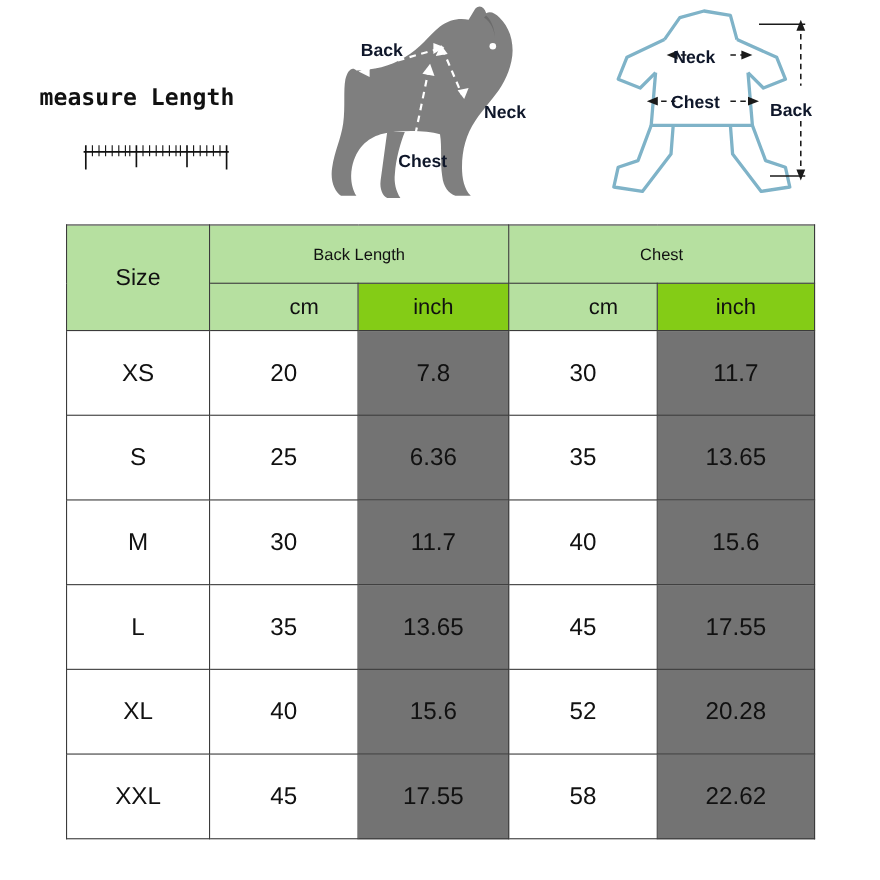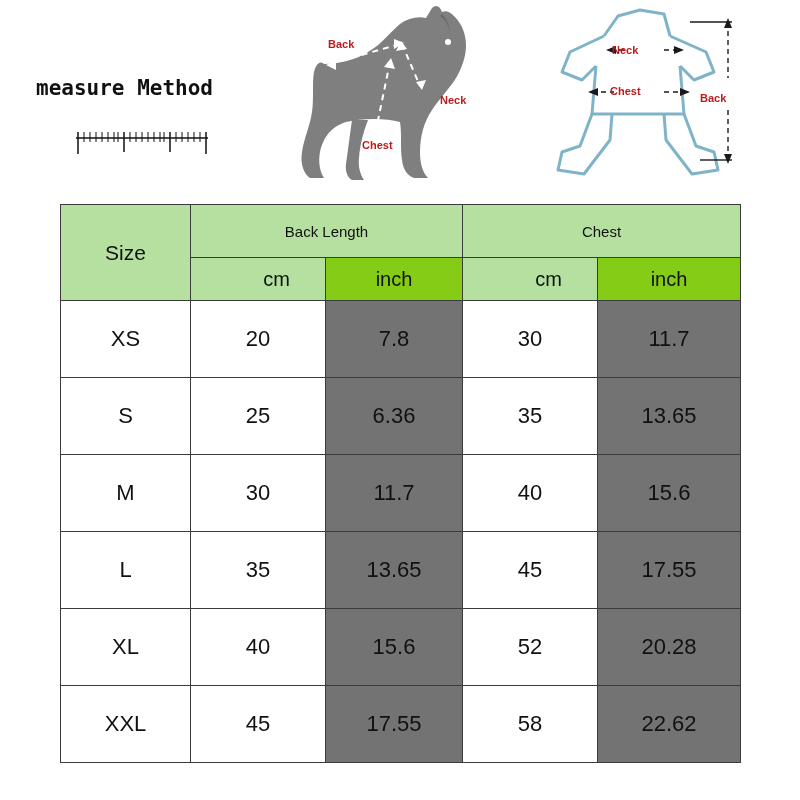--- a/index.html
+++ b/index.html
@@ -58,23 +58,23 @@
     position: absolute;
     left: 540px;
     top: 2px;
     width: 230px;
     height: 190px;
   }
 
   .fig-label {
     position: absolute;
     font-family: "Liberation Sans", sans-serif;
-    font-size: 11px;
+    font-size: 16px;
     font-weight: bold;
-    color: #b91c1c;
+    color: #0f172a;
     white-space: nowrap;
     text-align: center;
   }
 
   
   #size-table {
     position: absolute;
     left: 60px;
     top: 204px;
     width: 680px;
@@ -119,21 +119,21 @@
     background: #737373;
     font-size: 22px;
     height: 74px;
   }
 </style>
 </head>
 <body>
 
 <div id="top-area">
 
-  <div id="measure-title">measure Method</div>
+  <div id="measure-title">measure Length</div>
 
   <svg id="ruler" viewBox="0 0 136 30">
     <line x1="2" y1="10" x2="134" y2="10" stroke="#111" stroke-width="1.5"></line>
     <g stroke="#111" stroke-width="1.5">
       <line x1="4" y1="4" x2="4" y2="26"></line>
       <line x1="50" y1="4" x2="50" y2="24"></line>
       <line x1="96" y1="4" x2="96" y2="24"></line>
       <line x1="132" y1="4" x2="132" y2="26"></line>
     </g>
     <g stroke="#111" stroke-width="1">

